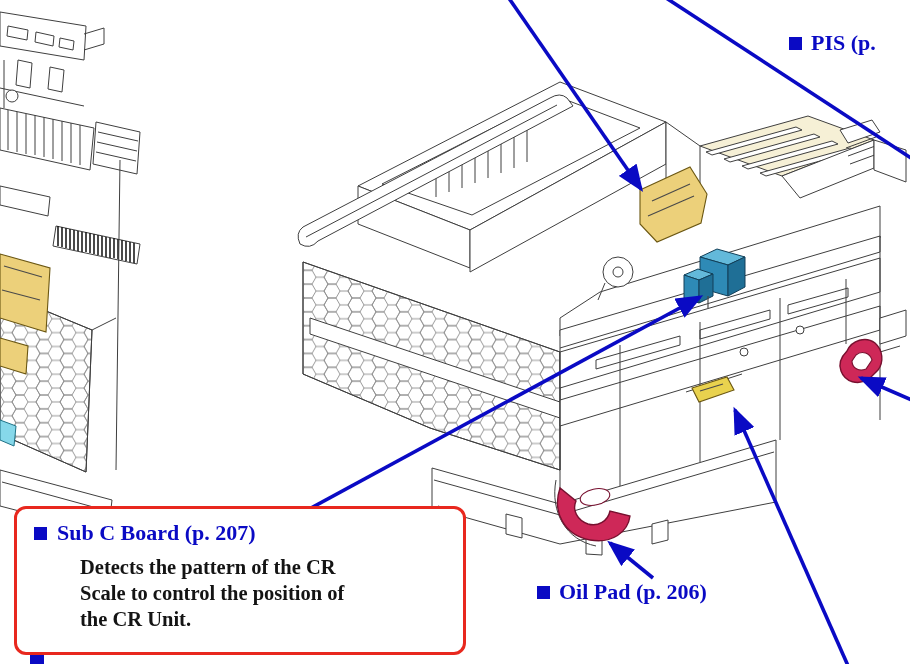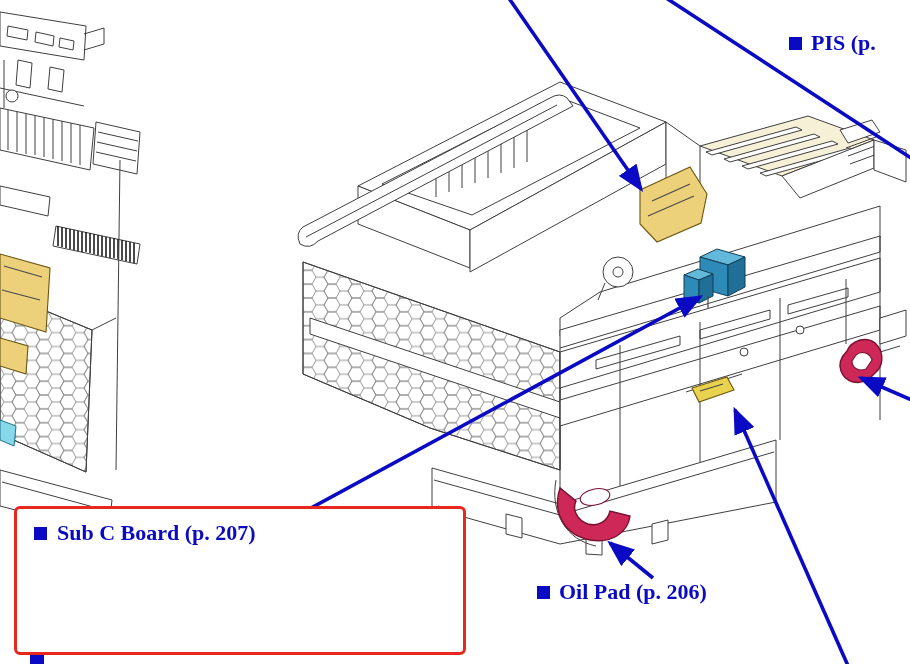--- a/index.html
+++ b/index.html
@@ -34,21 +34,21 @@
   .part-cyan{fill:var(--highlight-cyan);stroke:#1f7286;stroke-width:1;}
 
   .arrows line{stroke:var(--arrow-blue);stroke-width:3.6;}
   .arrowhead-path{fill:var(--arrow-blue);}
 
   
   .diagram-label{position:absolute;display:flex;align-items:center;gap:9px;
                  font-weight:bold;font-size:22px;color:var(--label-blue);white-space:nowrap;}
   .bullet{width:13px;height:13px;background:var(--label-blue);flex:0 0 auto;}
   .callout{position:absolute;left:14px;top:506px;width:452px;height:149px;
-           border:3px solid var(--callout-red);border-radius:6px;background:#fff;
+           border:3px solid var(--callout-red);border-radius:12px;background:#fff;
            box-sizing:border-box;padding:11px 12px 0 17px;}
   .callout .title-row{display:flex;align-items:center;gap:10px;
                       font-weight:bold;font-size:22px;color:var(--label-blue);}
   .callout .desc{margin:8px 0 0 46px;font-weight:bold;font-size:20.5px;color:#141414;line-height:1.28;}
   .cut-bullet{position:absolute;left:30px;top:655px;width:14px;height:14px;background:var(--label-blue);}
 </style>
 </head>
 <body>
 
 <div class="screen">
@@ -202,20 +202,25 @@
   <div class="diagram-label" style="left:789px;top:30px;">
     <span class="bullet"></span>
     <span>PIS (p.</span>
   </div>
 
   <div class="callout">
     <div class="title-row">
       <span class="bullet"></span>
       <span>Sub C Board (p. 207)</span>
     </div>
+    <div class="desc">
+      <div>Detects the pattern of the CR</div>
+      <div>Scale to control the position of</div>
+      <div>the CR Unit.</div>
+    </div>
   </div>
 
   <div class="diagram-label" style="left:537px;top:579px;justify-content:flex-end;">
     <span class="bullet"></span>
     <span>Oil Pad (p. 206)</span>
   </div>
 
   <div class="cut-bullet"></div>
 </div>
 

